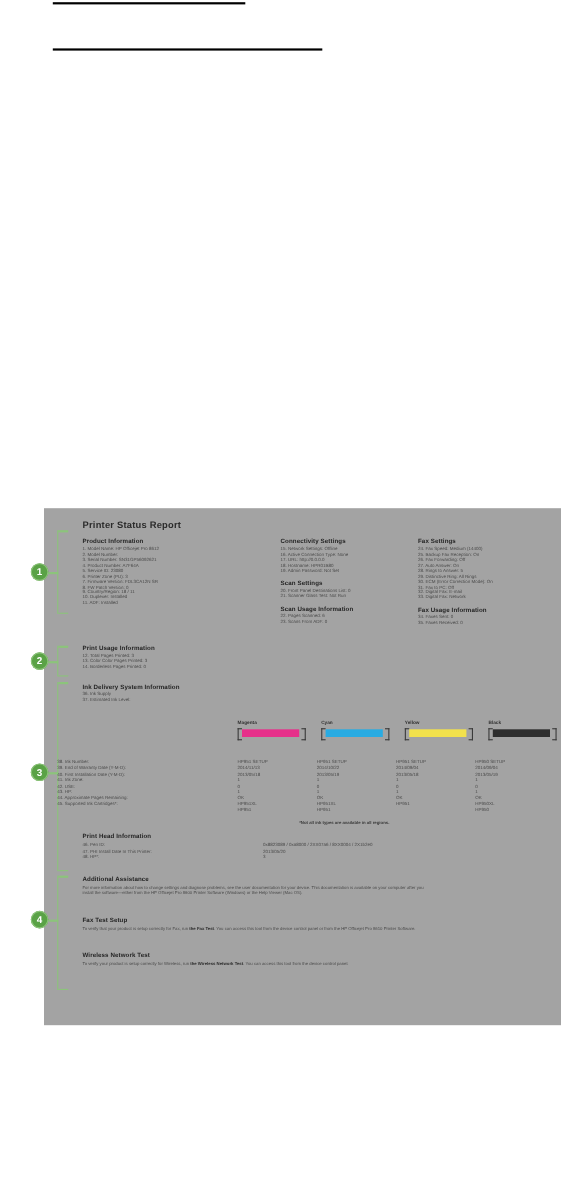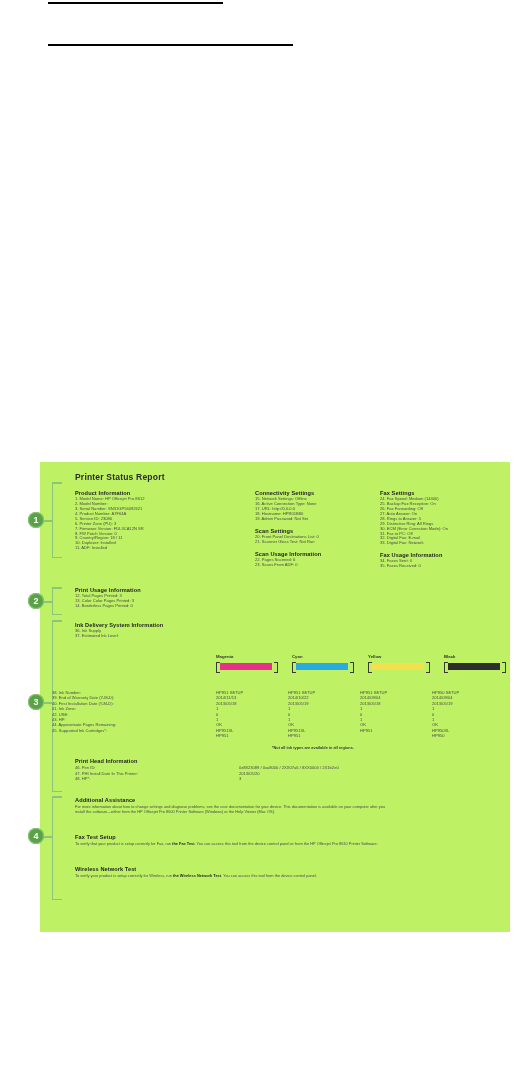--- a/index.html
+++ b/index.html
@@ -9,21 +9,21 @@
     -webkit-font-smoothing:antialiased;
     position:relative;overflow:hidden;
   }
   .rule{position:absolute;background:#000;height:2px;}
   #rule-top{left:48px;top:2px;width:175px;}
   #rule-second{left:48px;top:44px;width:245px;}
 
   
   #report{
     position:absolute;left:40px;top:462px;width:470px;height:470px;
-    background:#bef264;
+    background:#a3a3a3;
   }
   #report-title{
     position:absolute;left:35px;top:10px;
     font-size:8.5px;font-weight:bold;color:#2b2b2b;letter-spacing:.2px;
   }
 
   
   .callout{
     position:absolute;width:16px;height:16px;border-radius:50%;
     background:#5aa246;color:#fff;font-size:9px;font-weight:bold;

